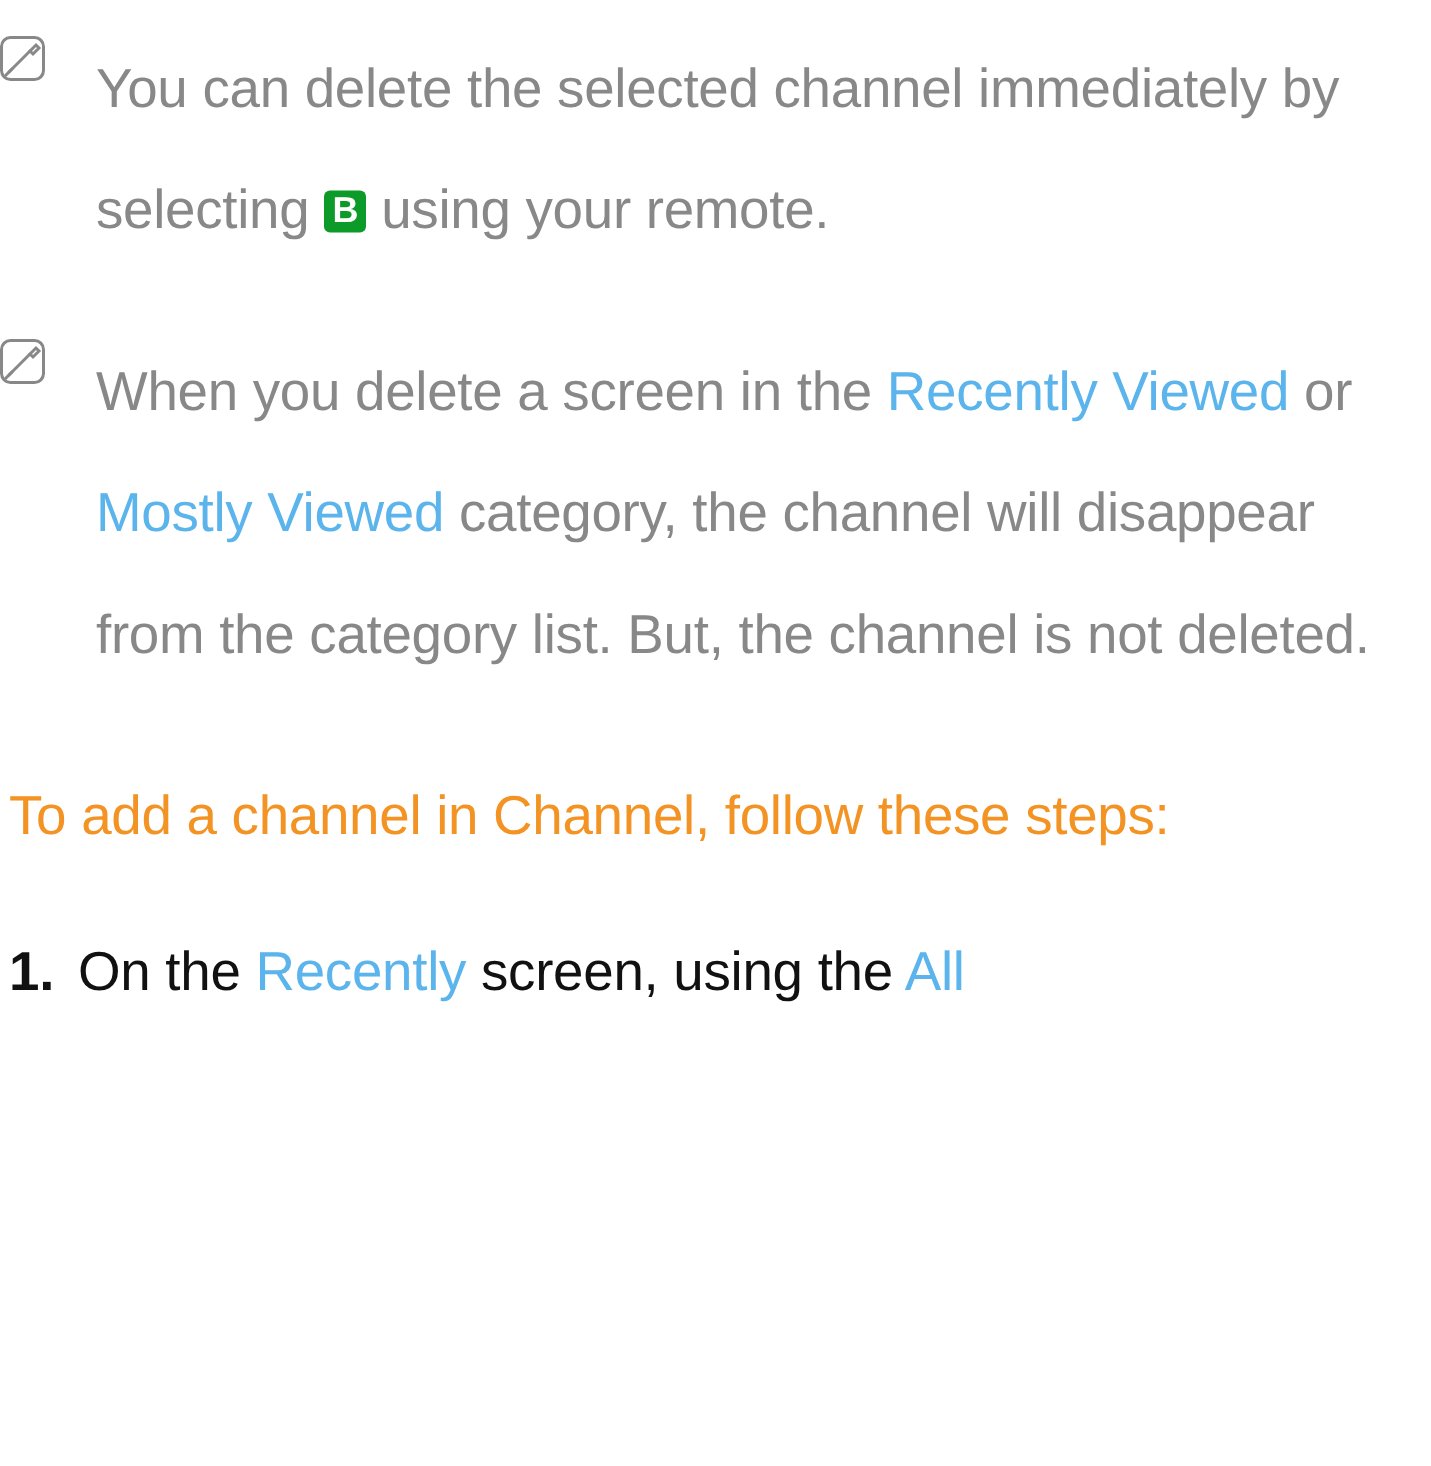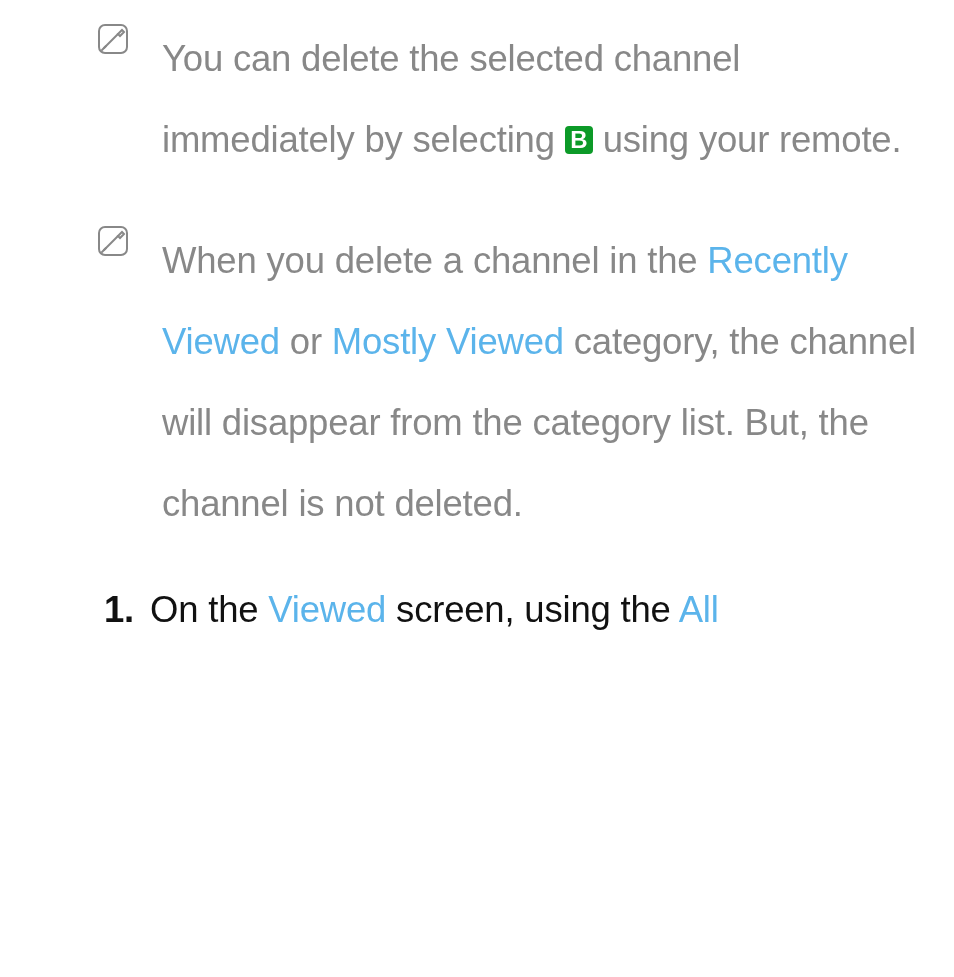--- a/index.html
+++ b/index.html
@@ -8,21 +8,20 @@
     width: 954px;
     height: 977px;
     background: #ffffff;
     font-family: Arial, Helvetica, sans-serif;
     overflow: hidden;
   }
   .page {
     box-sizing: border-box;
     width: 954px;
     padding-top: 18px;
-    padding-left: 98px;
     padding-right: 20px;
   }
   .note-block {
     display: flex;
     align-items: flex-start;
     margin-bottom: 40px;
   }
   .note-icon-wrap {
     width: 64px;
     flex: 0 0 64px;
@@ -129,25 +128,26 @@
     <div class="note-icon-wrap">
       <div class="note-icon">
         <svg viewBox="0 0 30 30">
           <line x1="6" y1="24" x2="20" y2="10"></line>
           <path d="M20 10 L24 6 L26 8 L22 12 Z" fill="#888888" stroke="#888888"></path>
           <line x1="4" y1="26" x2="8" y2="22"></line>
         </svg>
       </div>
     </div>
     <div class="note-text">
-      <span>When you delete a channel in the </span><span class="blue">Recently Viewed</span><span> or </span><span class="blue">Mostly Viewed</span><span> category, the channel will disappear from the category list. But, the channel is not deleted.</span>
+      <span>When you delete a screen in the </span><span class="blue">Recently Viewed</span><span> or </span><span class="blue">Mostly Viewed</span><span> category, the channel will disappear from the category list. But, the channel is not deleted.</span>
     </div>
   </div>
 
+  <div class="orange-heading">To add a channel in Channel, follow these steps:</div>
 
   <div class="step-row">
     <div class="step-num">1.</div>
     <div class="step-text">
-      <span>On the </span><span class="blue">Viewed</span><span> screen, using the </span><span class="blue">All</span>
+      <span>On the </span><span class="blue">Recently</span><span> screen, using the </span><span class="blue">All</span>
     </div>
   </div>
 
 </div>
 
 </body></html>

